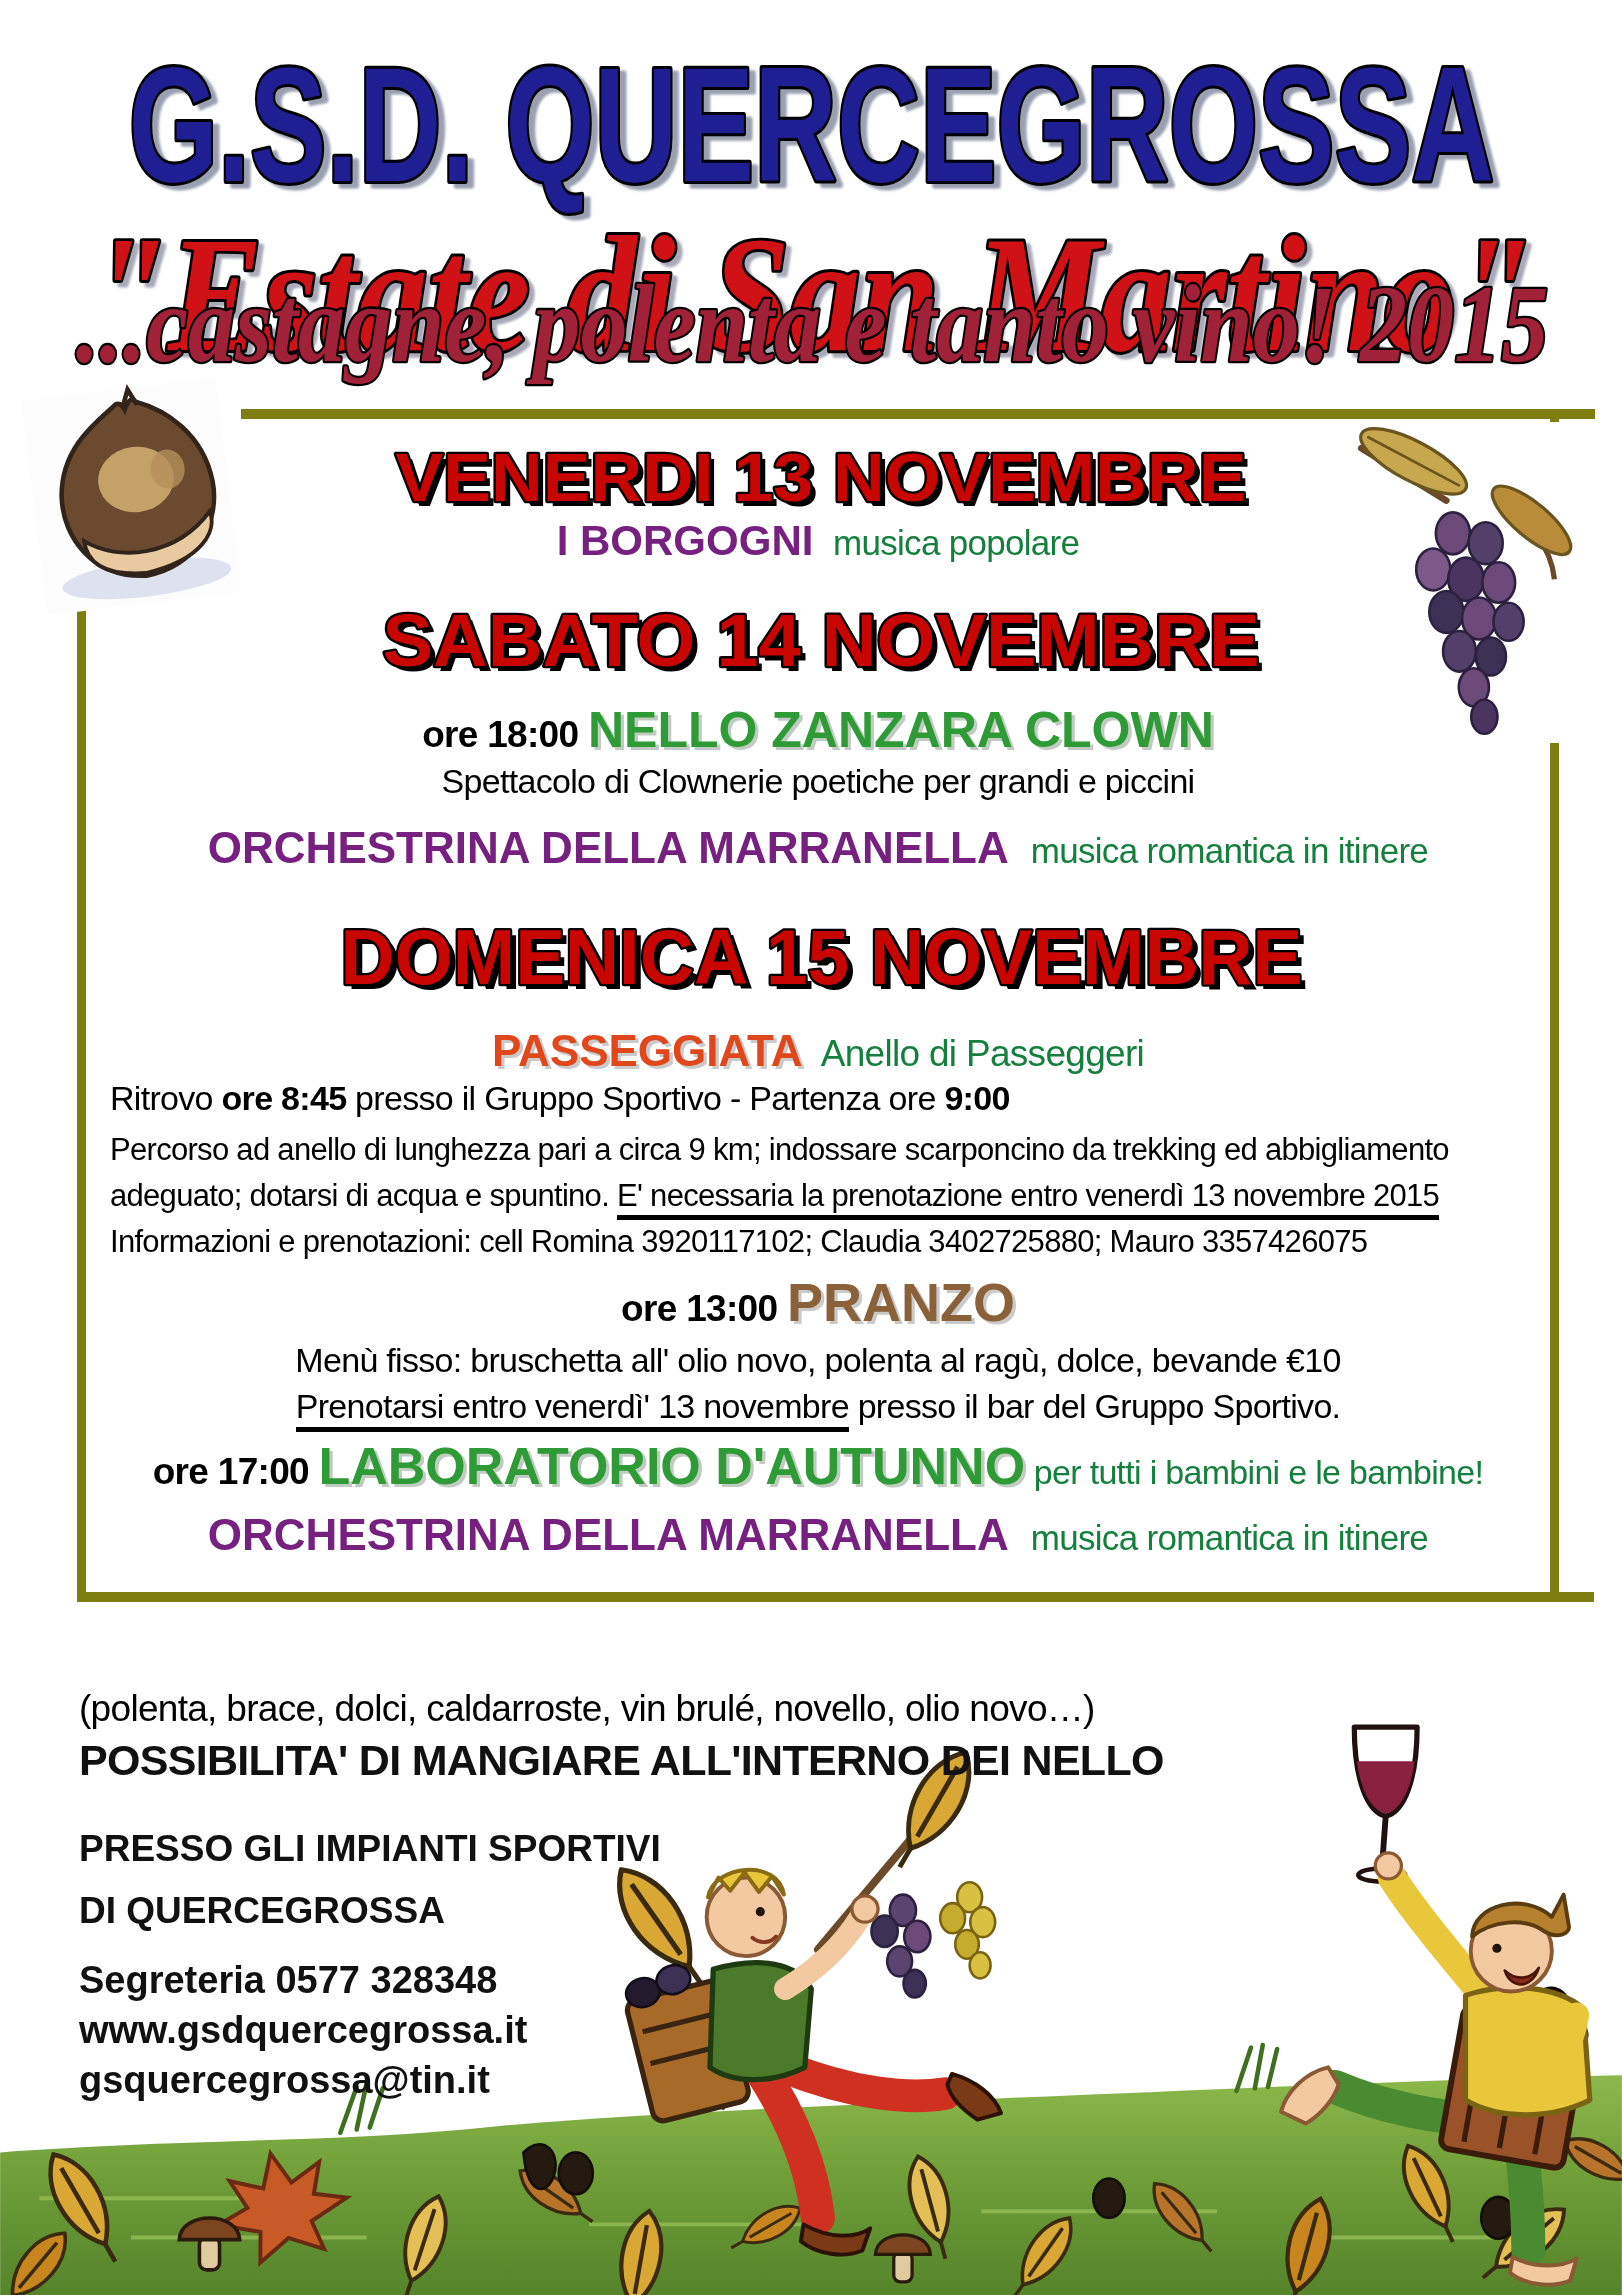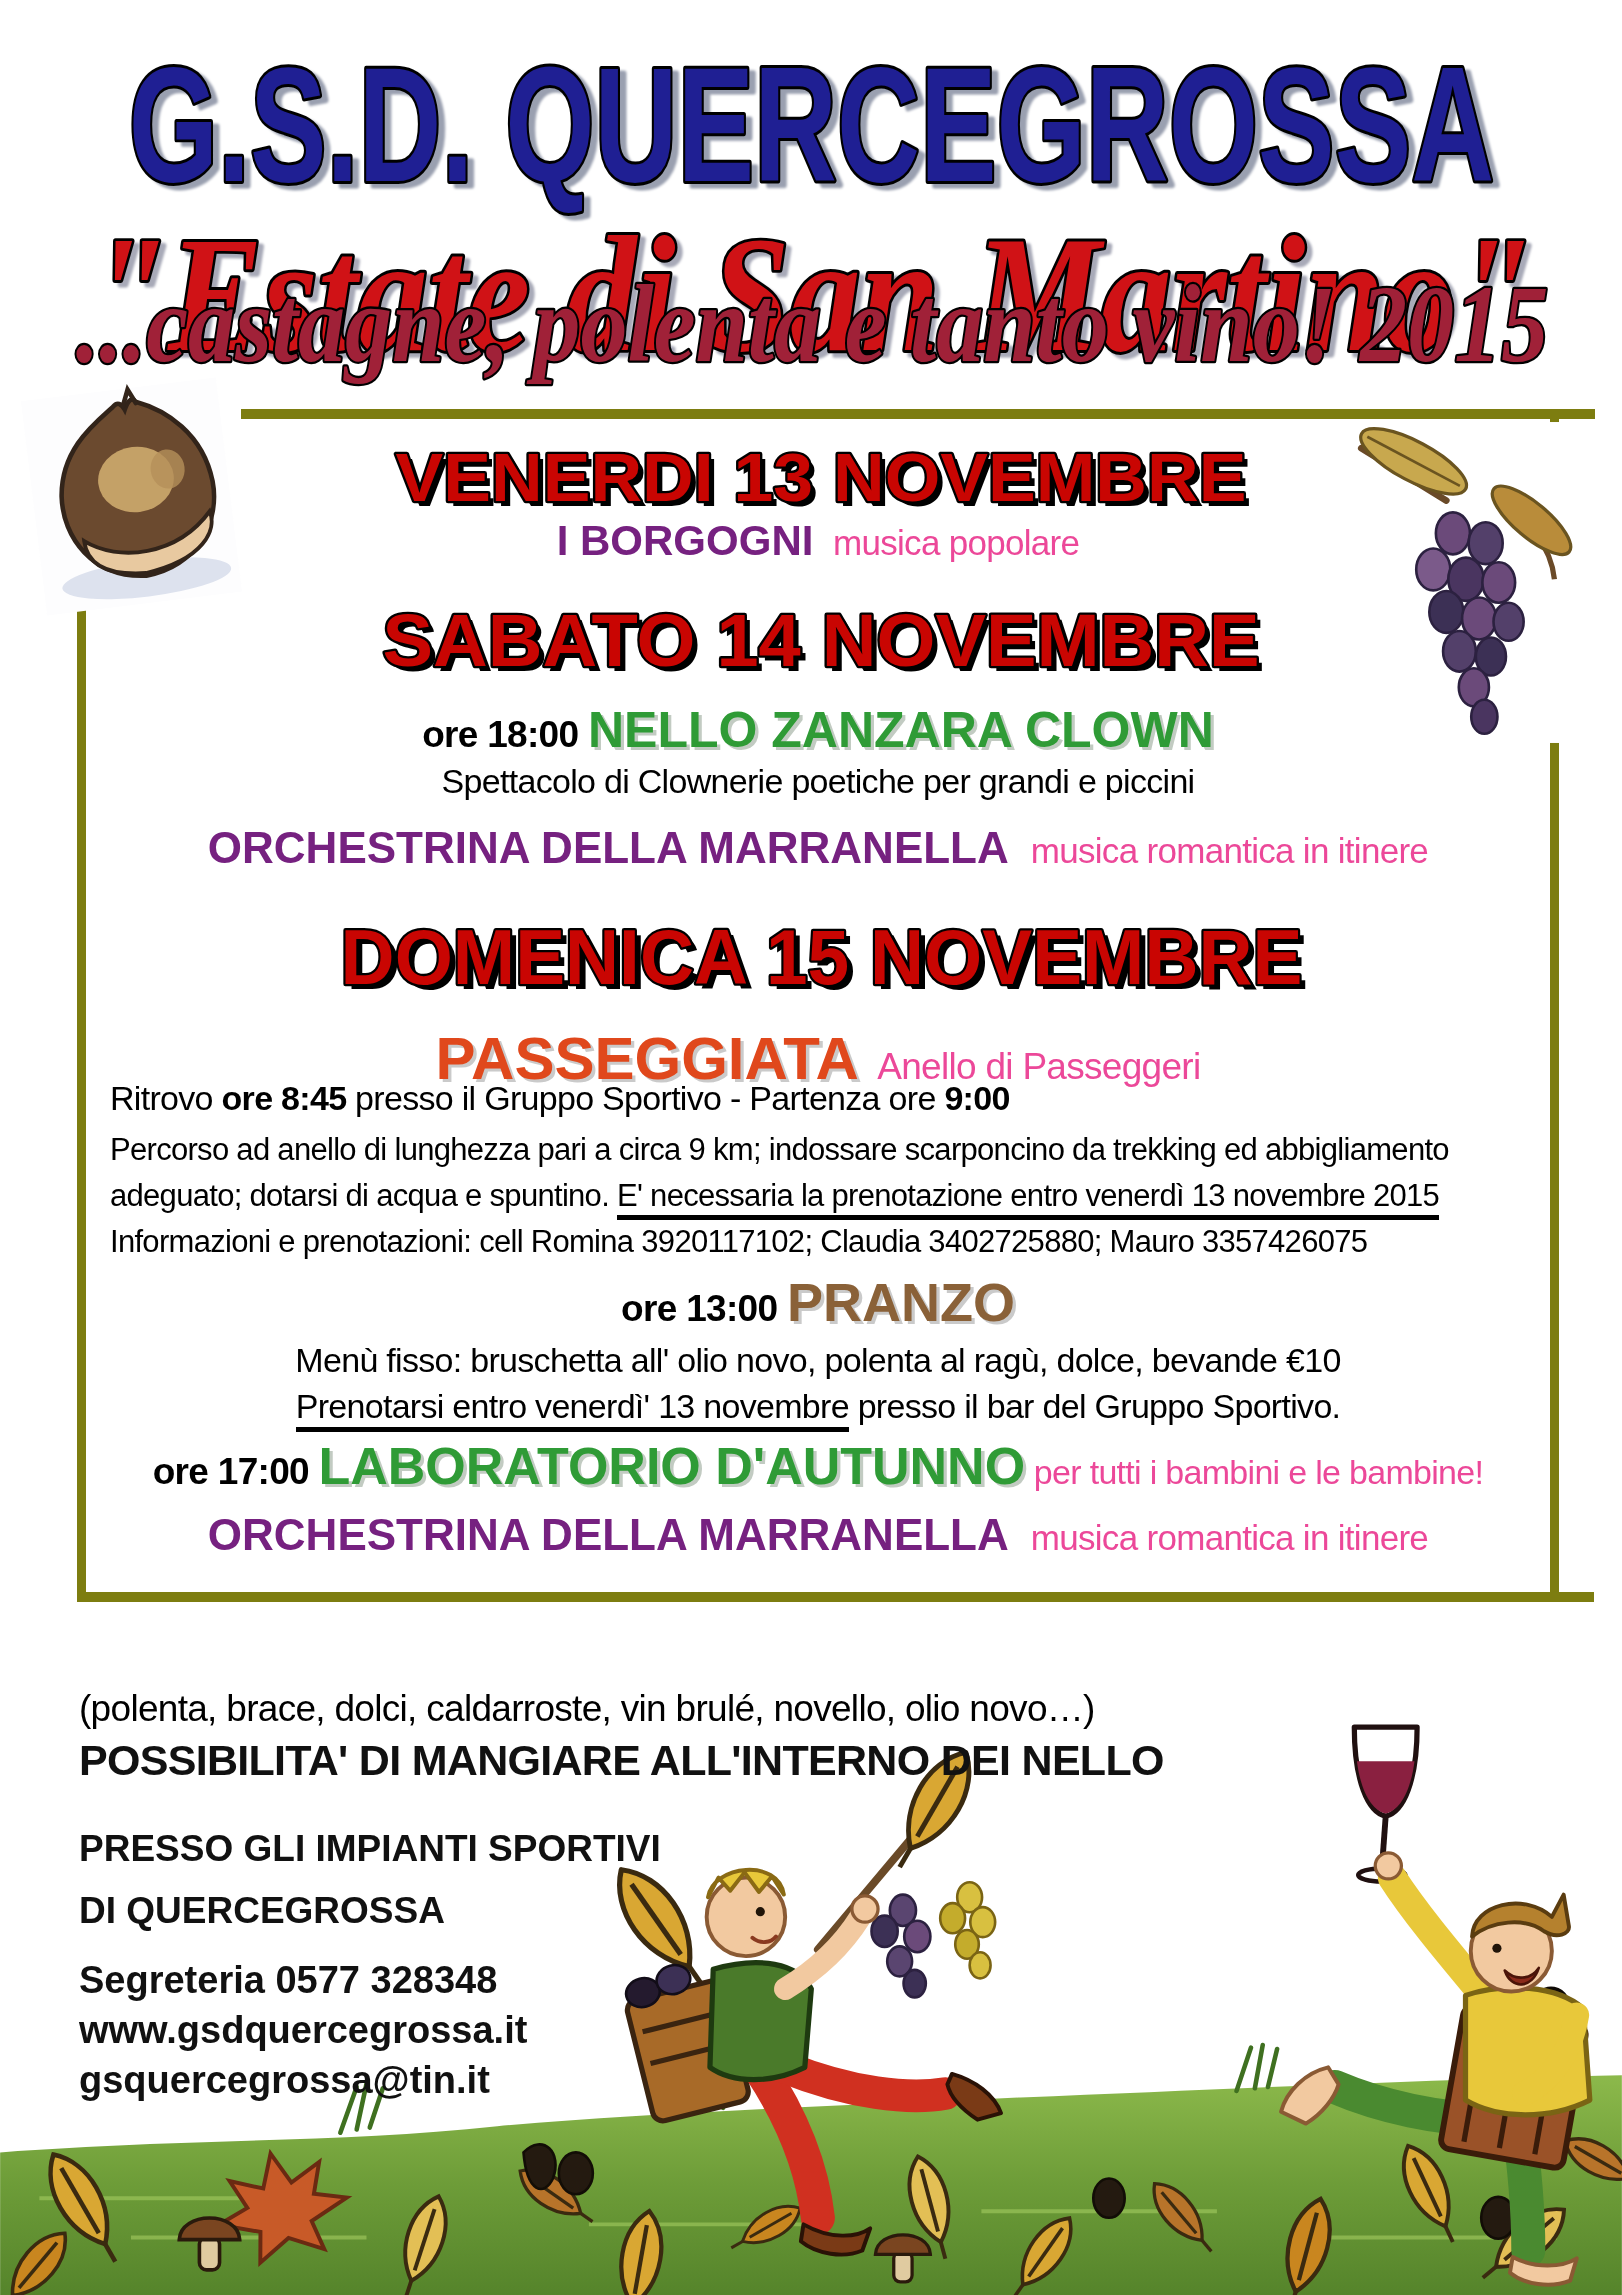--- a/index.html
+++ b/index.html
@@ -12,21 +12,21 @@
   .line{position:absolute;line-height:1;white-space:nowrap;z-index:6;color:#000;}
   .c{left:85px;width:1466px;text-align:center;}
   .l{left:110px;text-align:left;}
   .cond{letter-spacing:-0.7px;}
   .b{font-weight:bold;}
   .ore{font-weight:bold;font-size:37px;letter-spacing:-0.7px;}
   .purple{color:#762180;font-weight:bold;}
   .green{color:#2f9b36;font-weight:bold;text-shadow:3.3px 3.3px 0 rgba(120,140,120,.45);}
   .orange{color:#e0481c;font-weight:bold;text-shadow:3.3px 3.3px 0 rgba(150,150,150,.5);}
   .brown{color:#8a6138;font-weight:bold;text-shadow:3.3px 3.3px 0 rgba(150,150,150,.5);}
-  .desc{font-size:35px;color:#ec4899;letter-spacing:-0.7px;}
+  .desc{font-size:35px;color:#15803d;letter-spacing:-0.7px;}
   .uthick{text-decoration:none;border-bottom:5.9px solid #000;padding-bottom:2px;}
   .para{line-height:46px;font-size:31px;letter-spacing:-0.7px;z-index:6;}
   .para span.blk{display:block;}
   .foot-b{font-weight:bold;color:#111;}
   svg{position:absolute;overflow:visible;z-index:5;}
   svg text{font-family:"Liberation Sans",sans-serif;}
   .scriptT{font-family:"Liberation Serif",serif;font-style:italic;font-weight:bold;}
 </style>
 </head>
 <body>
@@ -114,21 +114,21 @@
   <div class="line c" style="top:826px;">
     <span class="purple" style="font-size:44px;">ORCHESTRINA DELLA MARRANELLA</span><span class="desc" style="margin-left:22px;">musica romantica in itinere</span>
   </div>
 
   <svg style="left:249px;top:904px;" width="1145" height="108" viewBox="0 0 1750 165">
     <text x="884" y="130" text-anchor="middle" font-size="120" font-weight="bold" textLength="1470" lengthAdjust="spacingAndGlyphs" fill="#000">DOMENICA 15 NOVEMBRE</text>
     <text x="875" y="122" text-anchor="middle" font-size="120" font-weight="bold" textLength="1470" lengthAdjust="spacingAndGlyphs" fill="#c90502" stroke="#000" stroke-width="7" paint-order="stroke" stroke-linejoin="round">DOMENICA 15 NOVEMBRE</text>
   </svg>
 
   <div class="line c" style="top:1029px;">
-    <span class="orange" style="font-size:60px;">PASSEGGIATA</span><span class="desc" style="margin-left:18.3px;font-size:37px;">Anello di Passeggeri</span>
+    <span class="orange" style="font-size:44px;">PASSEGGIATA</span><span class="desc" style="margin-left:18.3px;font-size:37px;">Anello di Passeggeri</span>
   </div>
 
   <div class="line l cond" style="top:1081px;font-size:34px;">
     <span>Ritrovo </span><span class="b">ore 8:45</span><span> presso il Gruppo Sportivo - Partenza ore </span><span class="b">9:00</span>
   </div>
 
   <div class="abs para l" style="top:1127px;width:1433px;white-space:normal;">
     <span class="blk">Percorso ad anello di lunghezza pari a circa 9 km; indossare scarponcino da trekking ed abbigliamento</span>
     <span class="blk"><span>adeguato; dotarsi di acqua e spuntino. </span><span class="uthick">E' necessaria la prenotazione entro venerdì 13 novembre 2015</span></span>
     <span class="blk">Informazioni e prenotazioni: cell Romina 3920117102; Claudia 3402725880; Mauro 3357426075</span>

